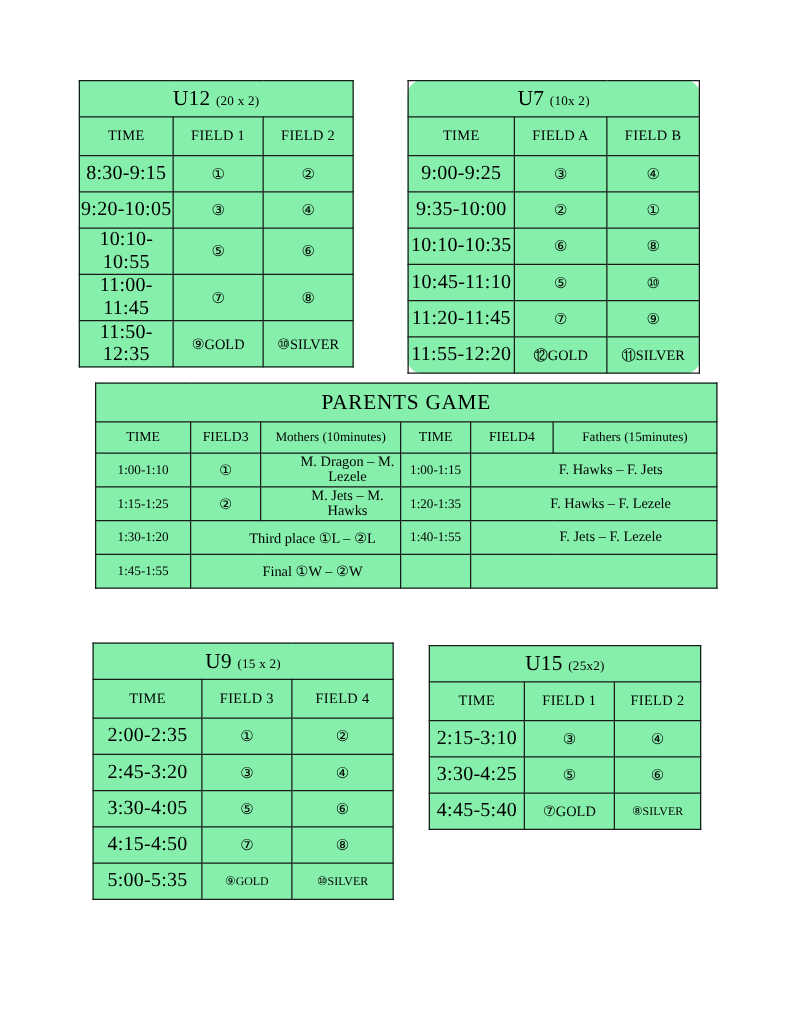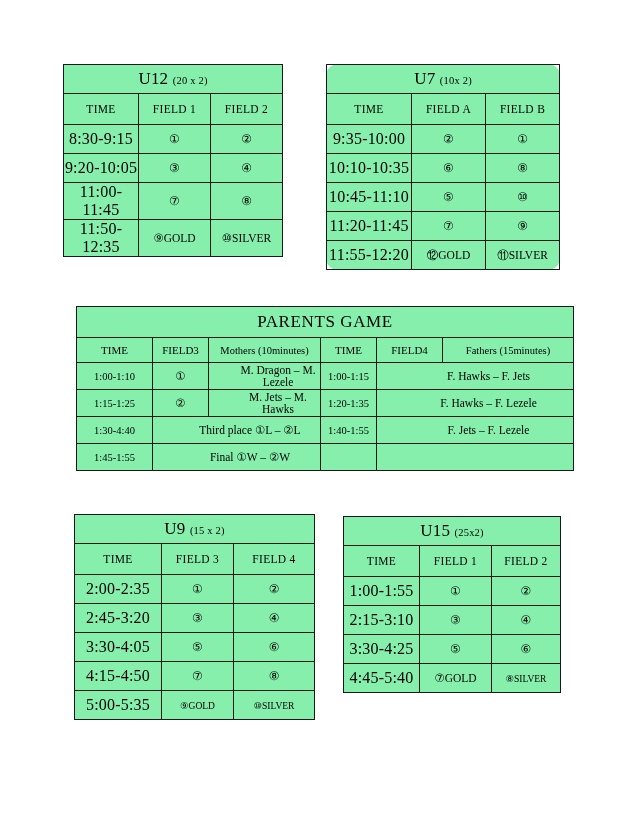--- a/index.html
+++ b/index.html
@@ -157,20 +157,25 @@
         <td class="data-cell time-cell left-pad">8:30-9:15</td>
         <td class="data-cell circ">①</td>
         <td class="data-cell circ">②</td>
       </tr>
       <tr>
         <td class="data-cell time-cell left-pad">9:20-10:05</td>
         <td class="data-cell circ">③</td>
         <td class="data-cell circ">④</td>
       </tr>
       <tr>
+        <td class="data-cell time-cell left-pad">10:10-10:55</td>
+        <td class="data-cell circ">⑤</td>
+        <td class="data-cell circ">⑥</td>
+      </tr>
+      <tr>
         <td class="data-cell time-cell left-pad">11:00-11:45</td>
         <td class="data-cell circ">⑦</td>
         <td class="data-cell circ">⑧</td>
       </tr>
       <tr>
         <td class="data-cell time-cell left-pad">11:50-12:35</td>
         <td class="data-cell medal">⑨GOLD</td>
         <td class="data-cell medal">⑩SILVER</td>
       </tr>
     </tbody>
@@ -186,20 +191,25 @@
       <tr>
         <td class="title-cell" colspan="3">
           <span class="title-main">U7</span>
           <span class="title-sub">(10x 2)</span>
         </td>
       </tr>
       <tr>
         <td class="hdr-cell hdr-left">TIME</td>
         <td class="hdr-cell">FIELD A</td>
         <td class="hdr-cell">FIELD B</td>
+      </tr>
+      <tr>
+        <td class="data-cell time-cell left-pad">9:00-9:25</td>
+        <td class="data-cell circ">③</td>
+        <td class="data-cell circ">④</td>
       </tr>
       <tr>
         <td class="data-cell time-cell left-pad">9:35-10:00</td>
         <td class="data-cell circ">②</td>
         <td class="data-cell circ">①</td>
       </tr>
       <tr>
         <td class="data-cell time-cell left-pad">10:10-10:35</td>
         <td class="data-cell circ">⑥</td>
         <td class="data-cell circ">⑧</td>
@@ -254,21 +264,21 @@
 
       <tr>
         <td class="pg-row pg-time">1:15-1:25</td>
         <td class="pg-row circ">②</td>
         <td class="pg-row pg-match hdr-left">M. Jets   –   M. Hawks</td>
         <td class="pg-row pg-time" rowspan="1">1:20-1:35</td>
         <td class="pg-row pg-match" colspan="2">F. Hawks – F. Lezele</td>
       </tr>
 
       <tr>
-        <td class="pg-row pg-time">1:30-4:40</td>
+        <td class="pg-row pg-time">1:30-1:20</td>
         <td class="pg-row pg-match" colspan="2">Third place ①L – ②L</td>
         <td class="pg-row pg-time" rowspan="1">1:40-1:55</td>
         <td class="pg-row pg-match" colspan="2">F. Jets – F. Lezele</td>
       </tr>
 
       <tr>
         <td class="pg-row pg-time">1:45-1:55</td>
         <td class="pg-row pg-match" colspan="2">Final ①W –  ②W</td>
         <td class="pg-row"></td>
         <td class="pg-row" colspan="2"></td>
@@ -334,25 +344,20 @@
           <span class="title-main">U15</span>
           <span class="title-sub">(25x2)</span>
         </td>
       </tr>
       <tr>
         <td class="hdr-cell">TIME</td>
         <td class="hdr-cell">FIELD 1</td>
         <td class="hdr-cell">FIELD 2</td>
       </tr>
       <tr>
-        <td class="data-cell time-cell">1:00-1:55</td>
-        <td class="data-cell circ">①</td>
-        <td class="data-cell circ">②</td>
-      </tr>
-      <tr>
         <td class="data-cell time-cell">2:15-3:10</td>
         <td class="data-cell circ">③</td>
         <td class="data-cell circ">④</td>
       </tr>
       <tr>
         <td class="data-cell time-cell">3:30-4:25</td>
         <td class="data-cell circ">⑤</td>
         <td class="data-cell circ">⑥</td>
       </tr>
       <tr>

